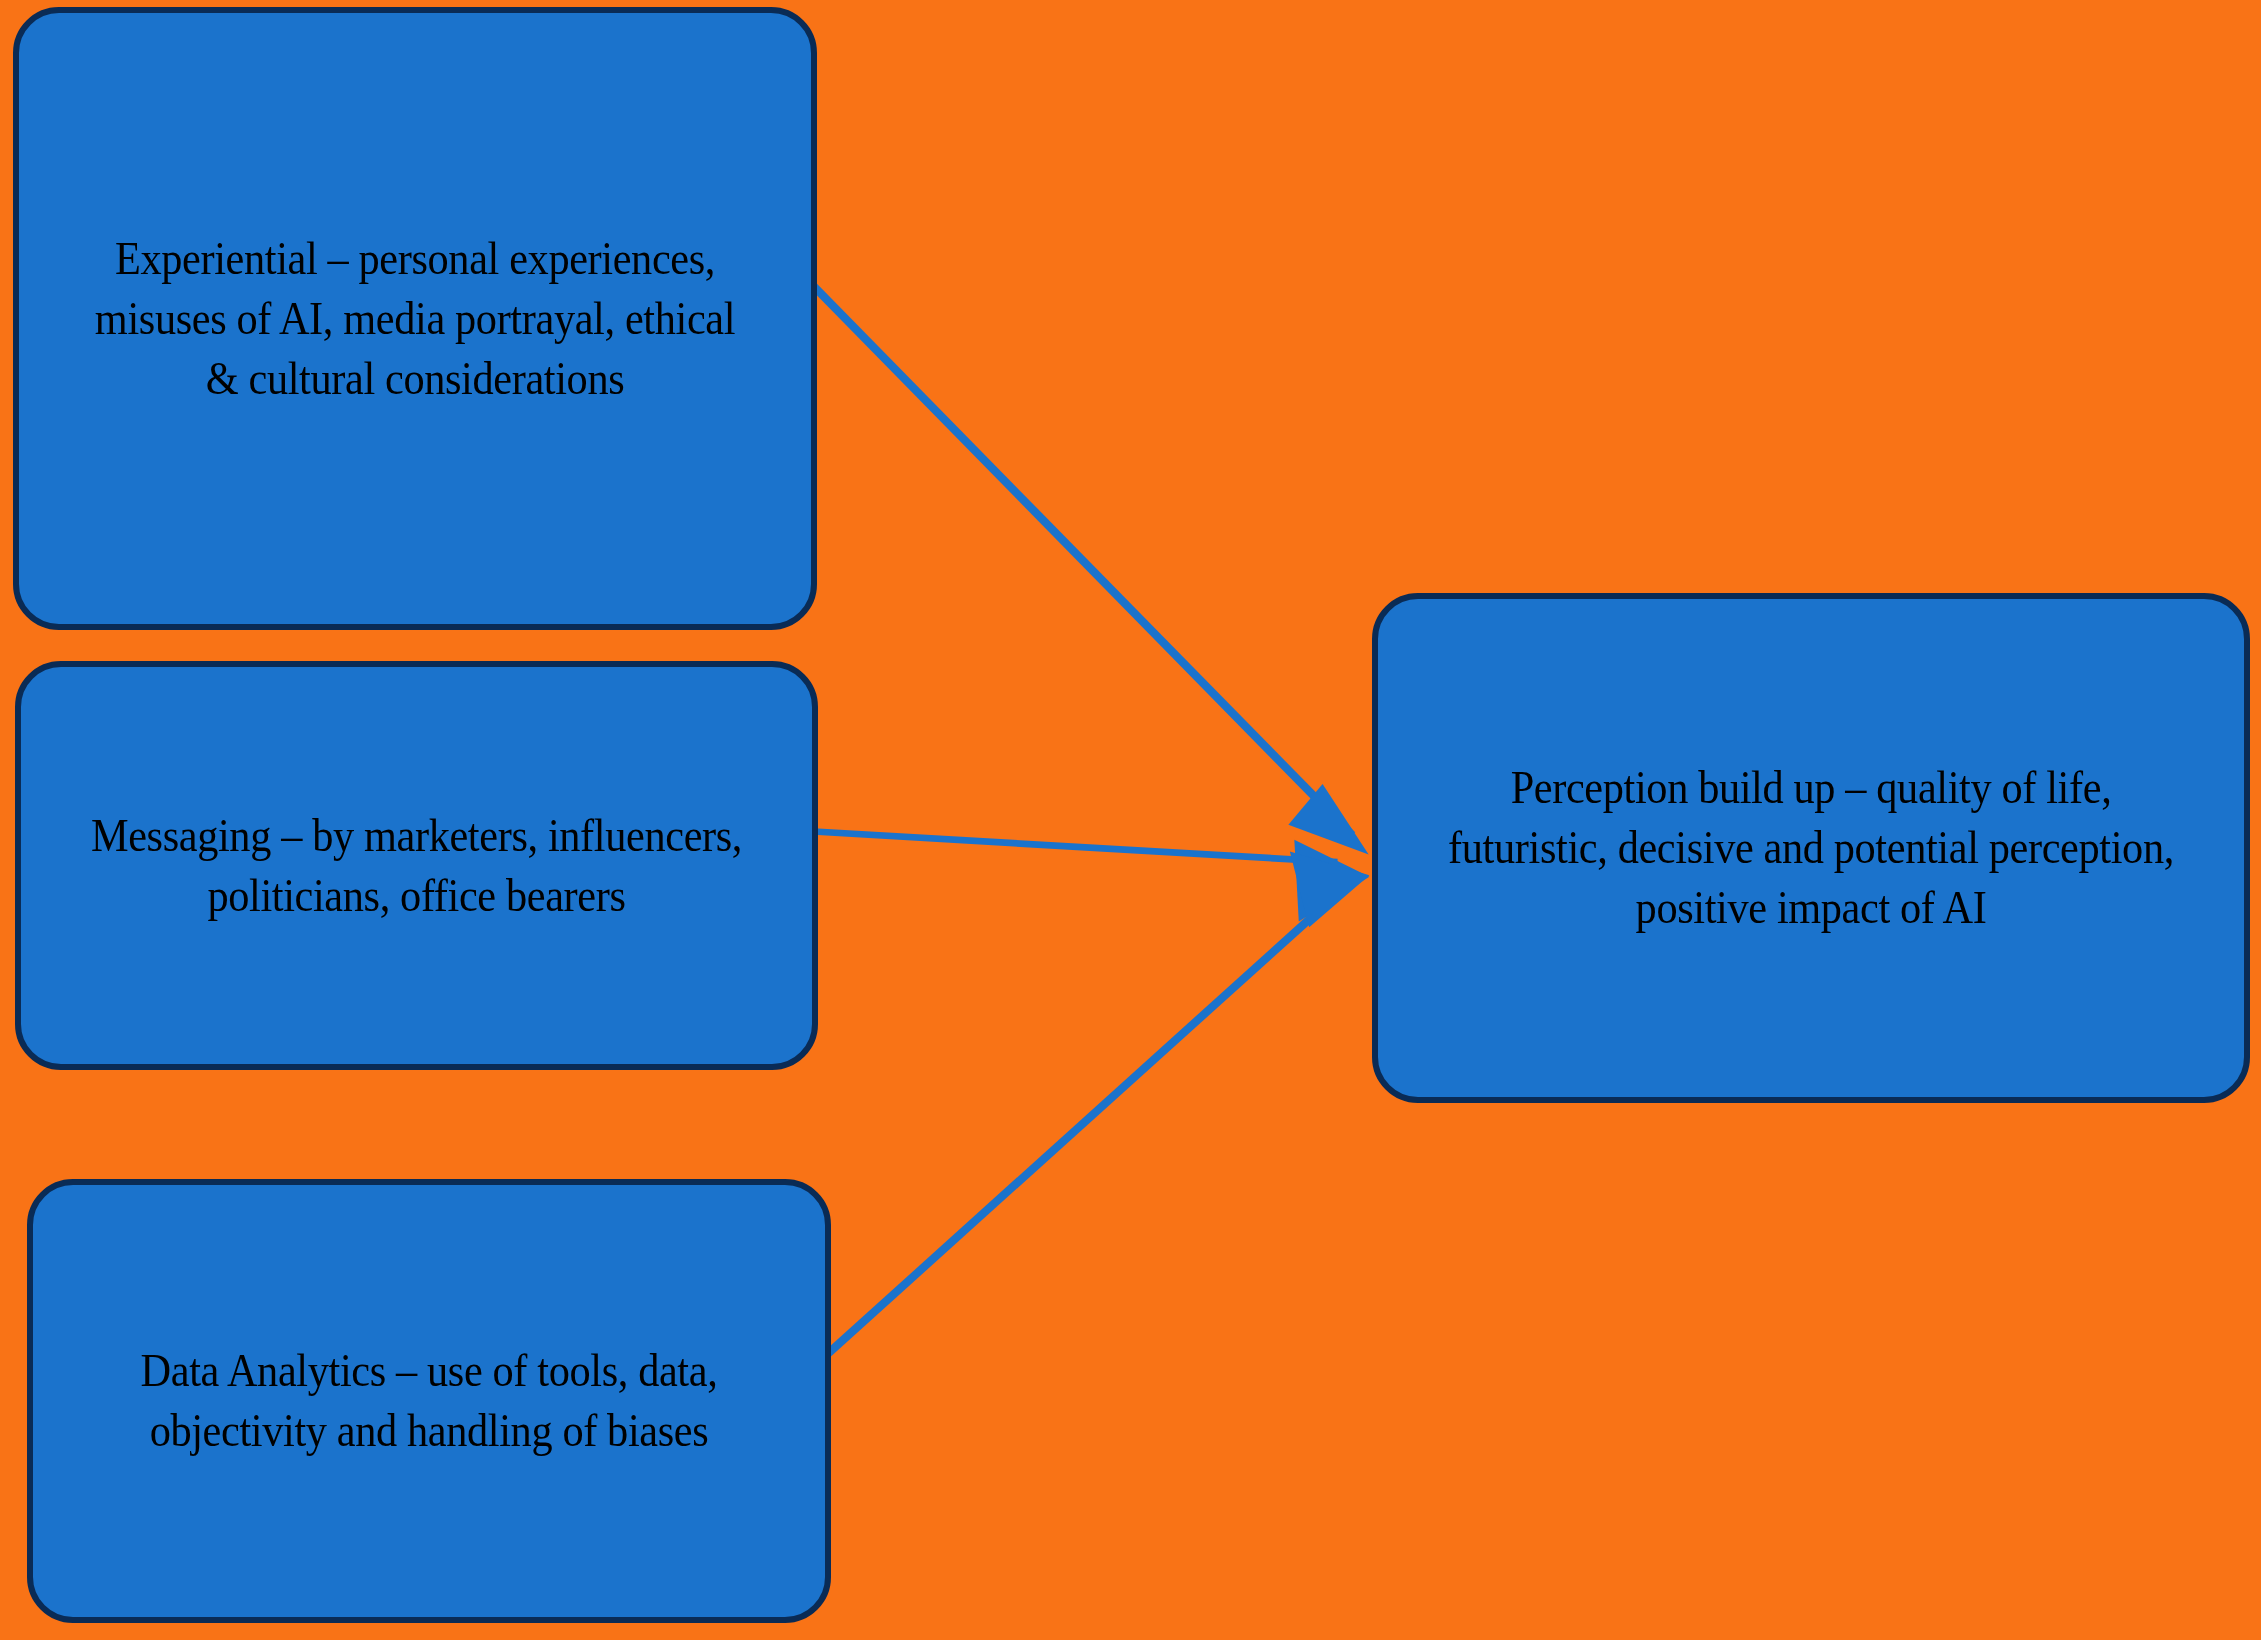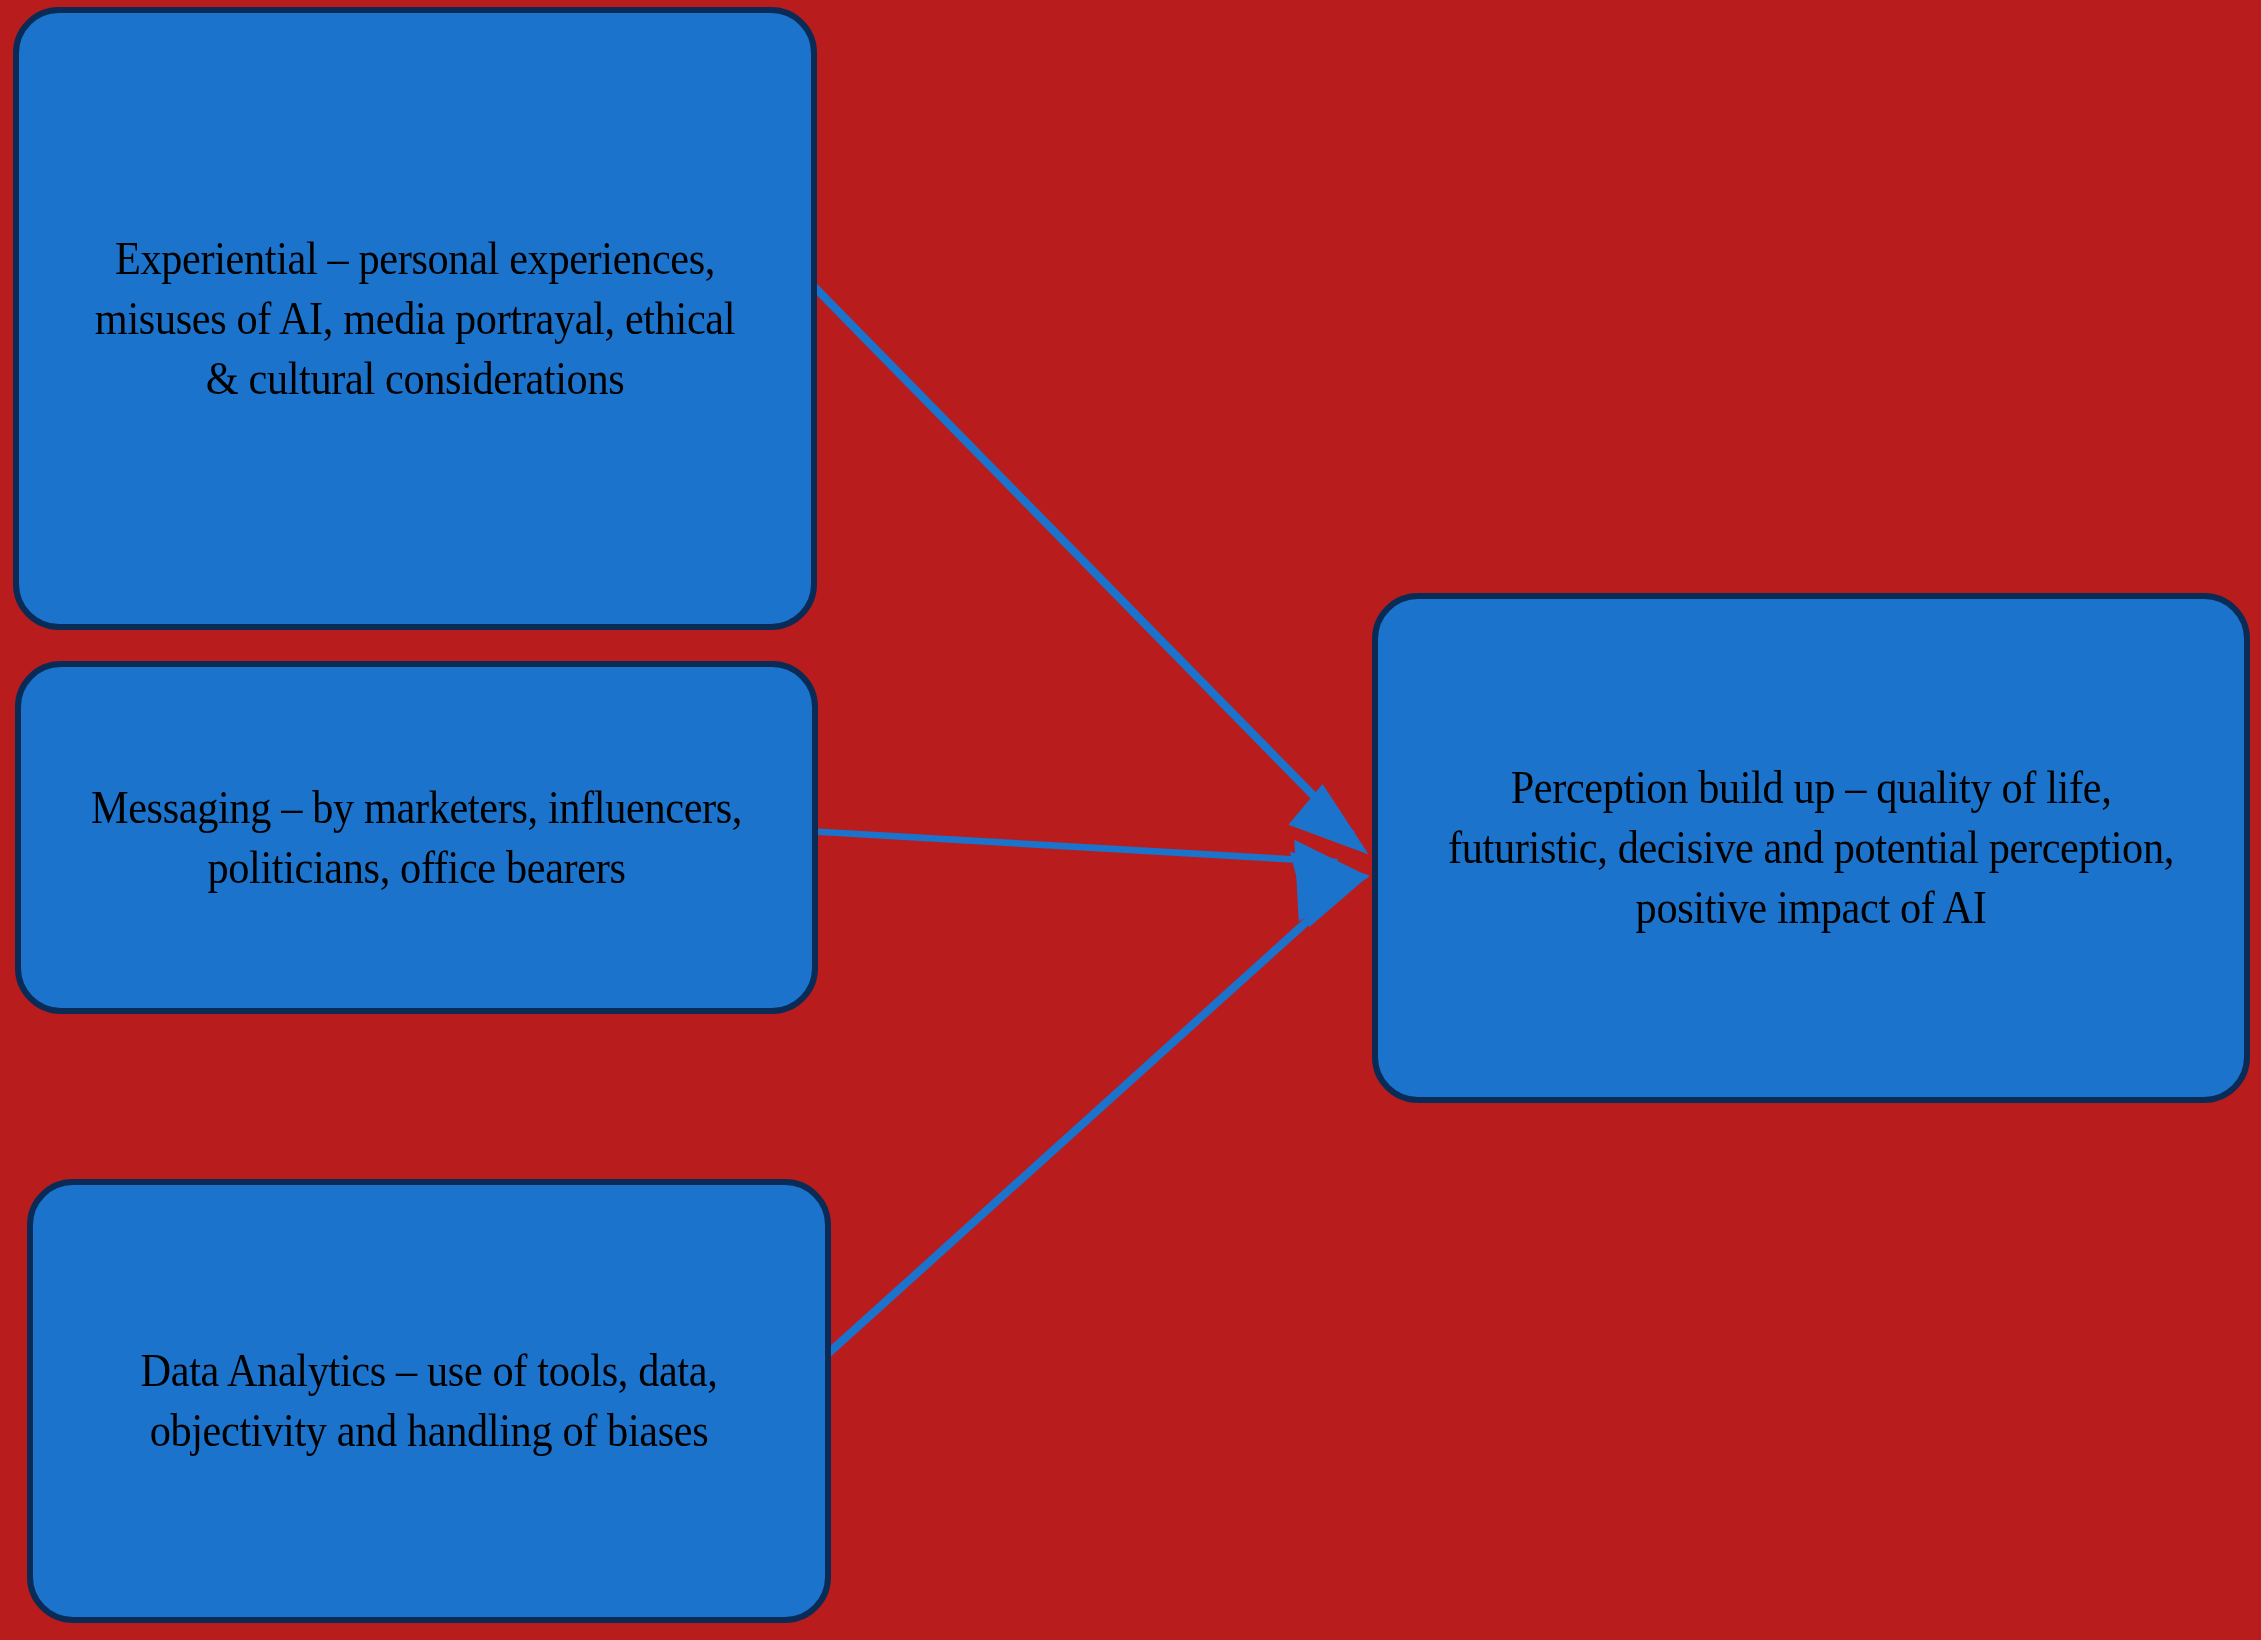--- a/index.html
+++ b/index.html
@@ -4,21 +4,21 @@
 <style>
   html, body {
     margin: 0;
     padding: 0;
     background: #ffffff;
   }
   #canvas {
     position: relative;
     width: 2261px;
     height: 1640px;
-    background: #b91c1c;
+    background: #f97316;
     overflow: hidden;
     font-family: "Liberation Serif", "DejaVu Serif", serif;
   }
   .node {
     position: absolute;
     box-sizing: border-box;
     background: #1B73CC;
     border: 6.7px solid #0A2B55;
     border-radius: 46px;
     display: flex;
@@ -39,21 +39,21 @@
     white-space: pre-line;
   }
 
   
   #node-experiential {
     left: 13.4px;  top: 7.4px;
     width: 804px; height: 623px;
   }
   #node-messaging {
     left: 15px;  top: 661px;
-    width: 803px; height: 353px;
+    width: 803px; height: 409px;
   }
   #node-data-analytics {
     left: 15px;  top: 1179px;
     width: 804px; height: 444px; margin-left: 12px;
   }
   #node-perception {
     left: 1372px; top: 593px;
     width: 878px; height: 510px;
   }
 

